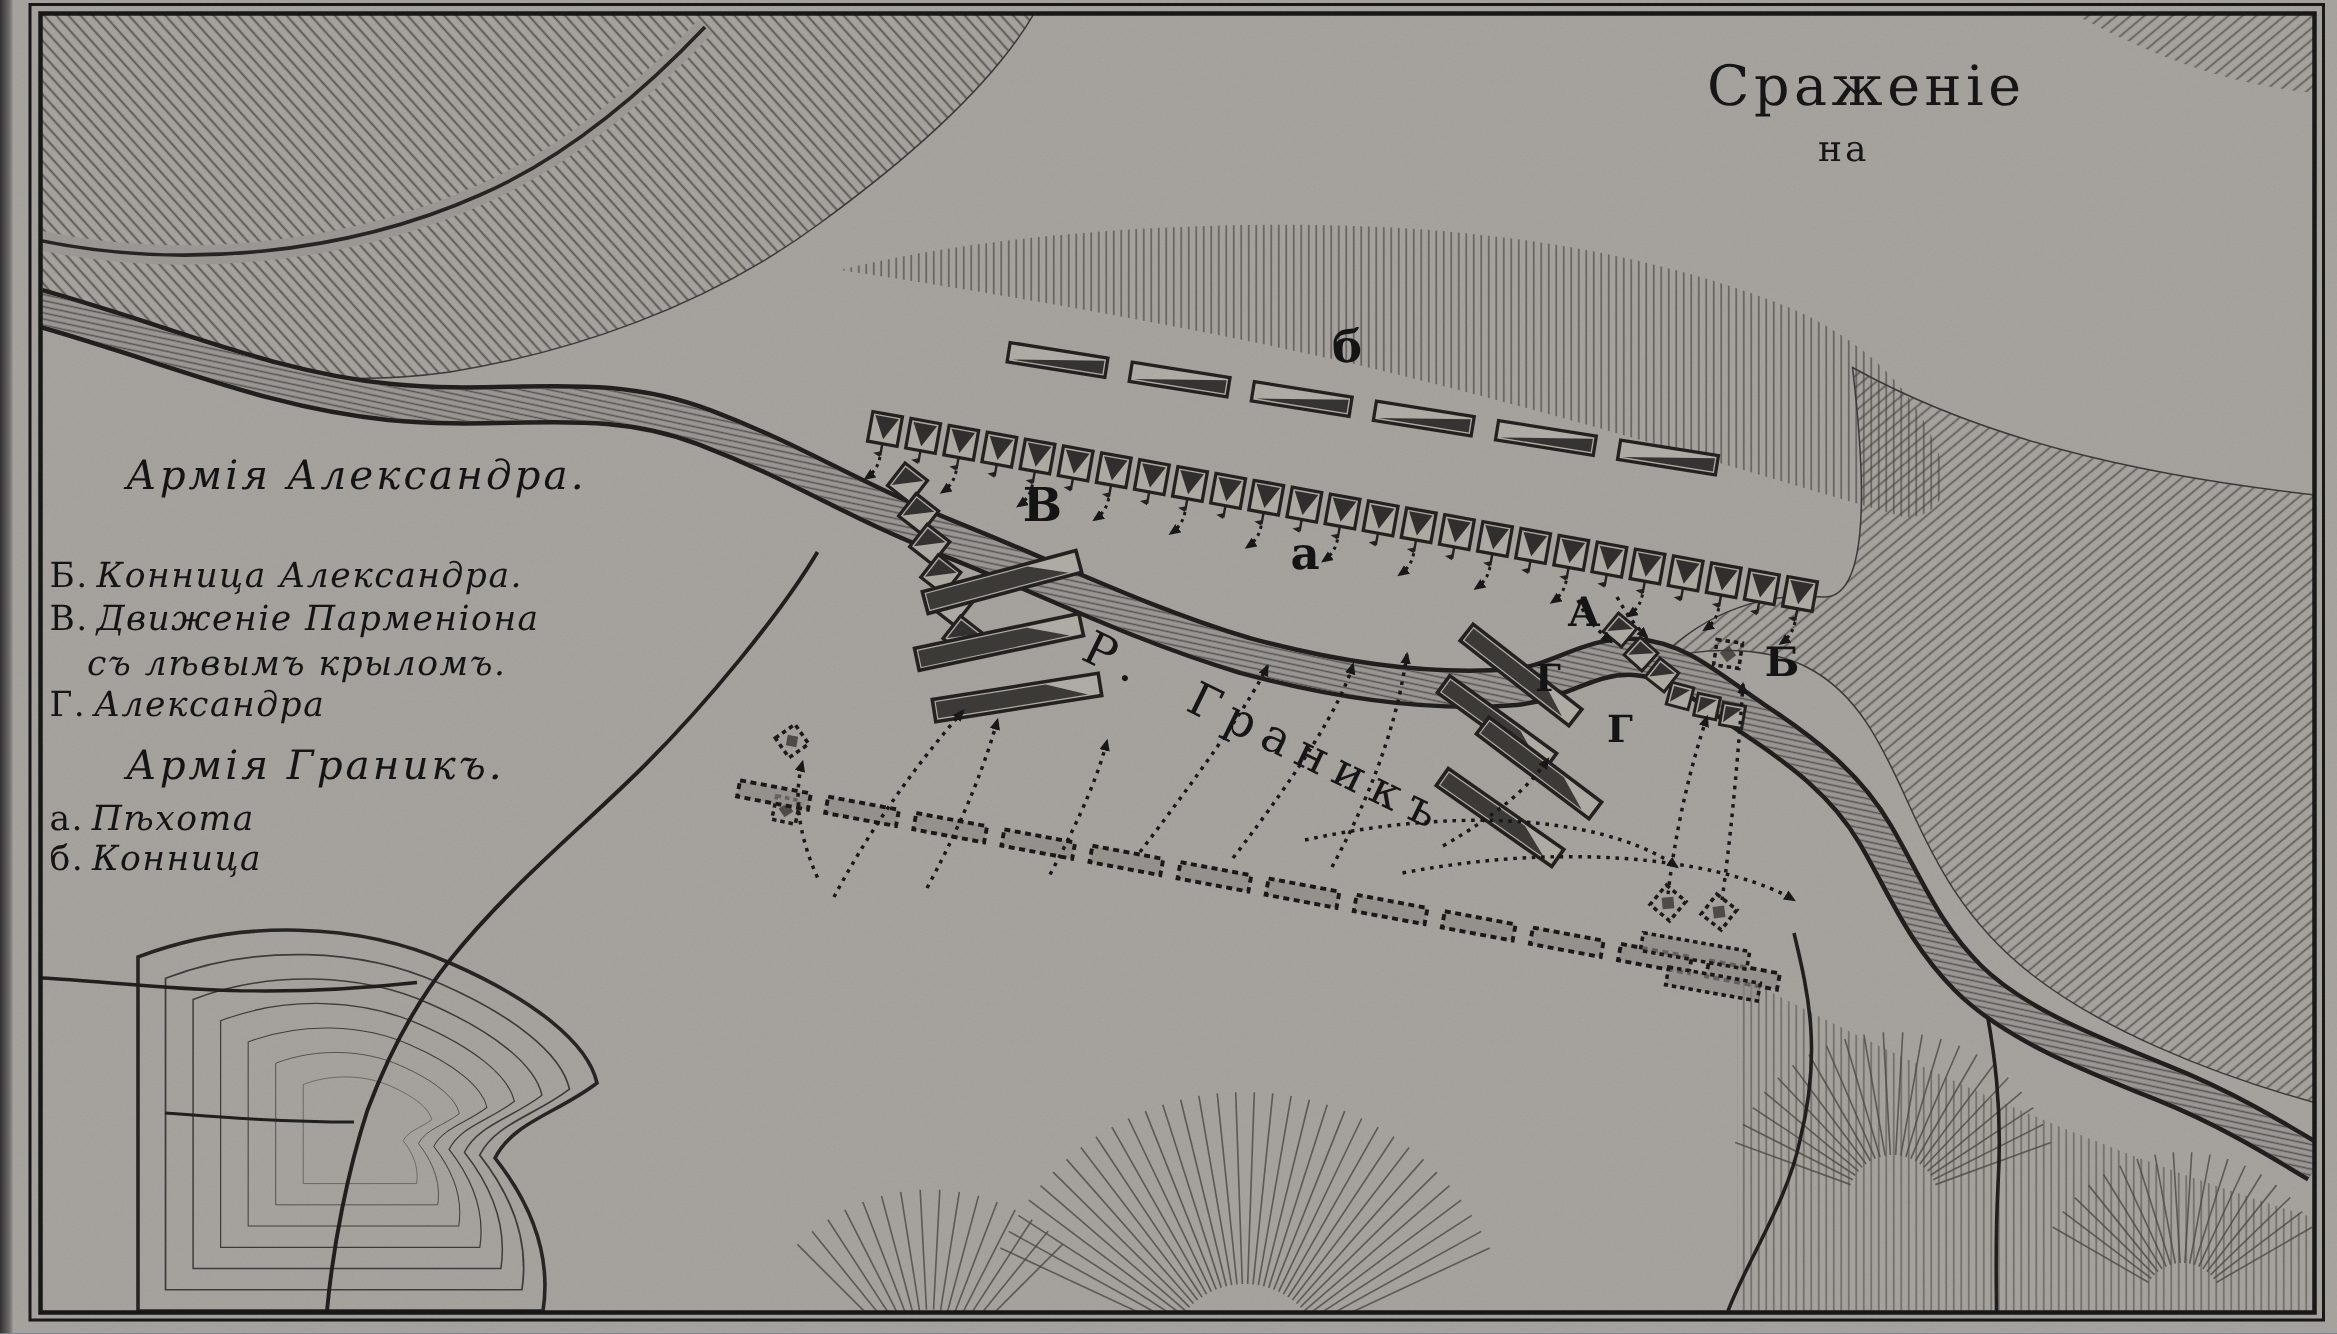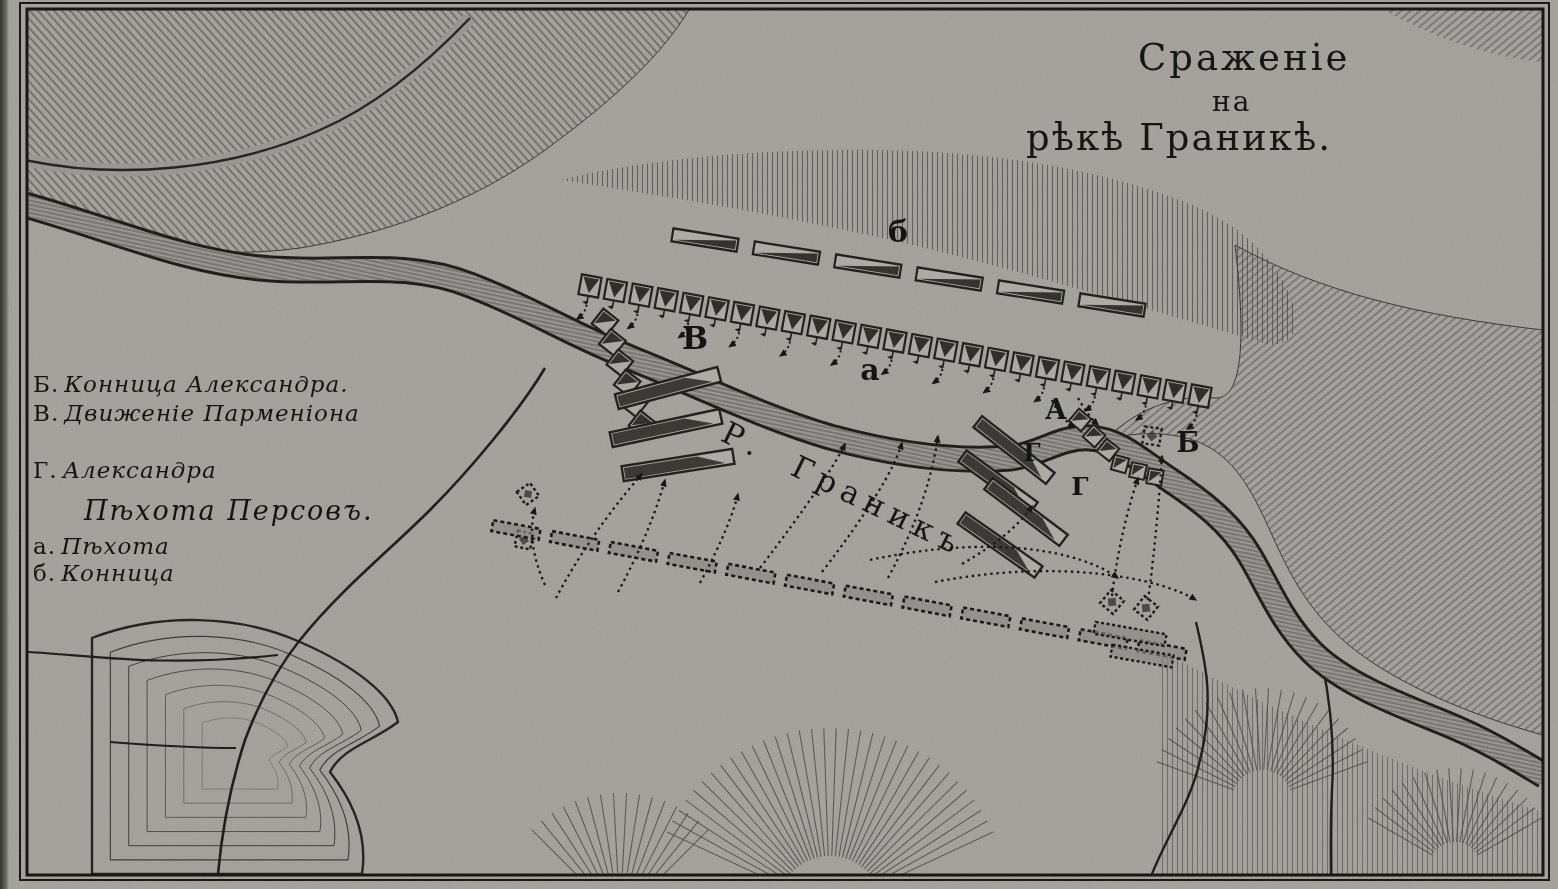--- a/index.html
+++ b/index.html
@@ -5,21 +5,21 @@
   html,body{margin:0;padding:0;background:#8e8c89;}
   #stage{position:relative;width:1558px;height:889px;overflow:hidden;
          background:#0369a1;font-family:"DejaVu Serif",serif;color:#1b1b1b;}
   #map-svg{position:absolute;left:0;top:0;}
   .overlay{position:absolute;left:0;top:0;width:100%;height:100%;pointer-events:none;}
   .edge-strip{position:absolute;left:0;top:0;width:9px;height:100%;
               background:linear-gradient(90deg,#30302e,#6f6d6a 70%,rgba(110,110,110,0));}
   
   .title-line{position:absolute;white-space:nowrap;color:#161616;}
   .t1{left:1138px;top:36px;font-size:37px;letter-spacing:3px;}
-  .t2{left:1212px;top:85px;font-size:28px;letter-spacing:2px;}
+  .t2{left:1212px;top:85px;font-size:24px;letter-spacing:2px;}
   .t3{left:1026px;top:116px;font-size:37px;letter-spacing:2px;}
   
   .lg{position:absolute;white-space:nowrap;color:#141414;}
   .lg .key{font-style:normal;font-size:23px;letter-spacing:1px;}
   .lg .txt{font-style:italic;font-size:23px;letter-spacing:1px;}
   .lg-h{font-style:italic;font-size:27px;letter-spacing:2px;}
   .lh1{left:84px;top:302px;}
   .liA{left:33px;top:342px;}
   .liB{left:33px;top:371px;}
   .liV{left:33px;top:400px;}
@@ -575,35 +575,38 @@
 
     <rect x="0" y="0" width="1558" height="889" filter="url(#grain)"></rect>
   </svg>
 
   <div class="edge-strip"></div>
 
   <div class="overlay">
 
     <div class="title-line t1">Сраженіе</div>
     <div class="title-line t2">на</div>
-    <div class="title-line t3">рѣкѣ Граникѣ.</div>
-
+
+    <div class="lg lg-h lh1">Армія Александра.</div>
     <div class="lg liV">
       <span class="key">В.</span>
       <span class="txt">Движеніе Парменіона</span>
     </div>
     <div class="lg liB">
       <span class="key">Б.</span>
       <span class="txt">Конница Александра.</span>
     </div>
+    <div class="lg liVc">
+      <span class="txt">съ лѣвымъ крыломъ.</span>
+    </div>
     <div class="lg liG">
       <span class="key">Г.</span>
       <span class="txt">Александра</span>
     </div>
-    <div class="lg lg-h lh2">Пѣхота Персовъ.</div>
+    <div class="lg lg-h lh2">Армія Граникъ.</div>
     <div class="lg lia">
       <span class="key">а.</span>
       <span class="txt">Пѣхота</span>
     </div>
     <div class="lg lib">
       <span class="key">б.</span>
       <span class="txt">Конница</span>
     </div>
 
     <div class="river-label">Р.  Граникъ</div>

